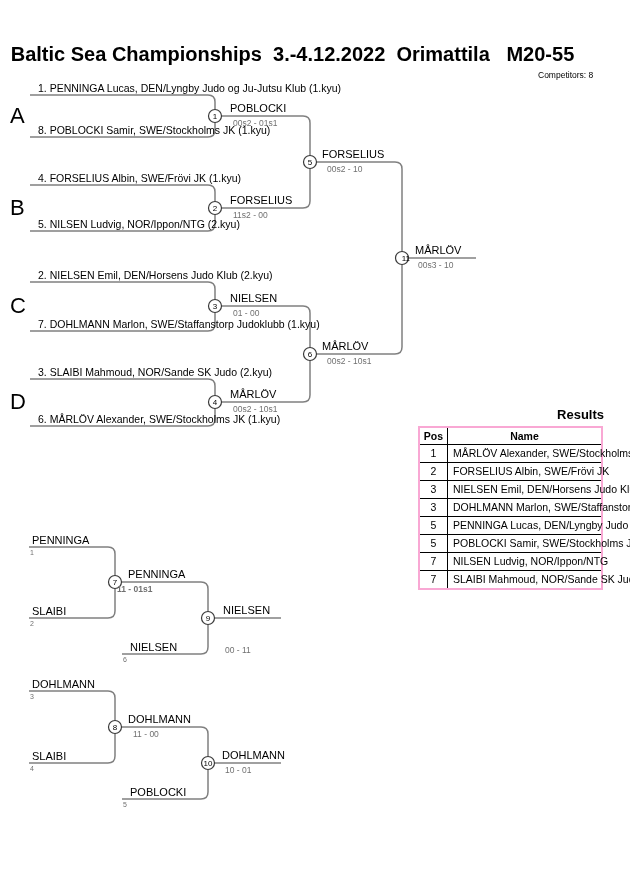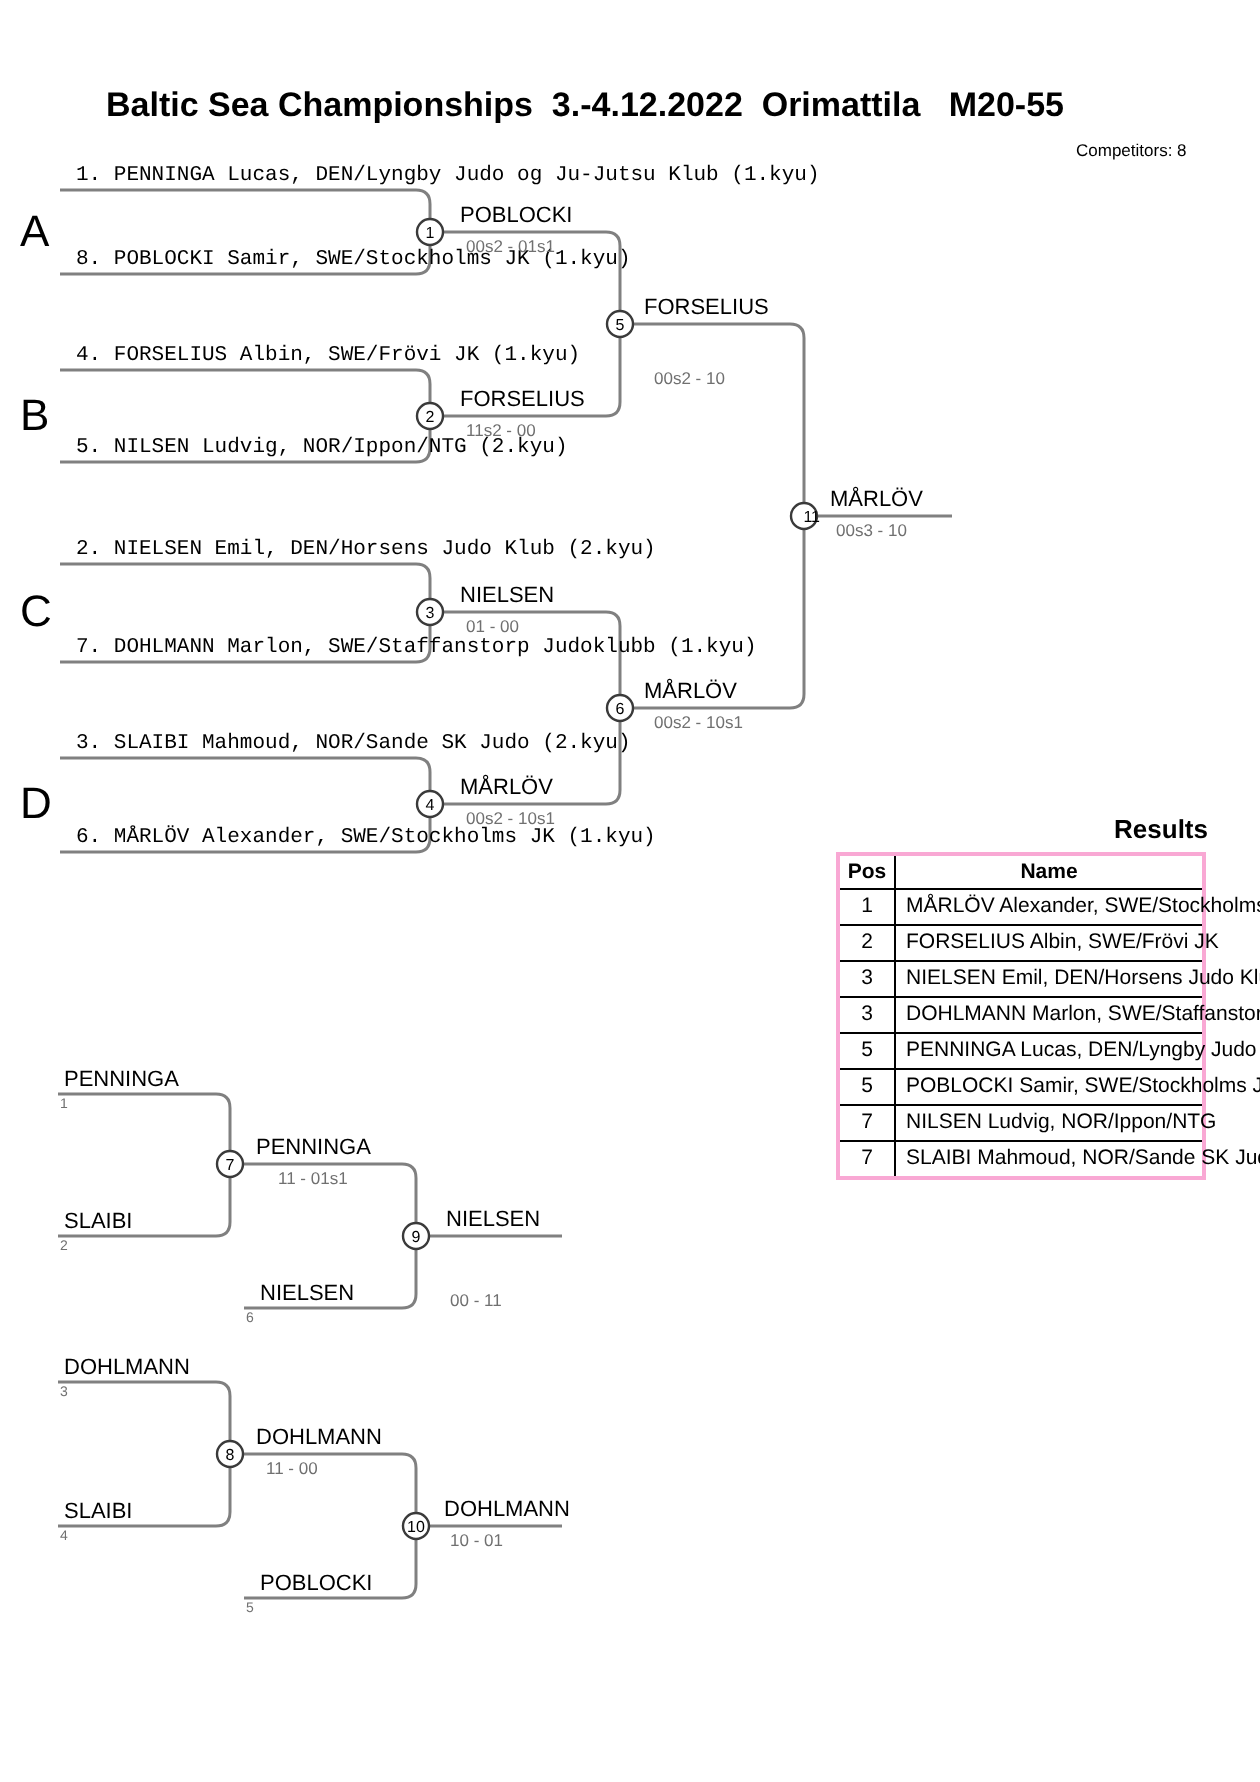--- a/index.html
+++ b/index.html
@@ -1,22 +1,22 @@
 <!DOCTYPE html>
 <html><head>
 <meta charset="utf-8">
 <style>
   html,body{margin:0;padding:0;background:#fff;}
   .page{position:relative;width:630px;height:891px;background:#ffffff;overflow:hidden;
         font-family:"Liberation Sans",sans-serif;color:#000;}
   .abs{position:absolute;white-space:pre;}
-  .title{left:0;top:43px;width:585px;text-align:center;font-size:17px;font-weight:bold;letter-spacing:0px;}
+  .title{left:0;top:43px;width:585px;text-align:center;font-size:20px;font-weight:bold;letter-spacing:0px;}
   .competitors{left:538px;top:70px;font-size:8.5px;}
   .sec{font-size:22px;line-height:26px;}
-  .pl{font-size:10.5px;line-height:12px;font-family:Liberation Mono, monospace;}
+  .pl{font-size:10.5px;line-height:12px;}
   .wn{font-size:11px;line-height:13px;}
   .sc{font-size:8.5px;line-height:10px;color:#707070;}
   .ref{font-size:7px;line-height:8px;color:#707070;}
   .cnum{font-size:8px;line-height:9px;width:16px;text-align:center;}
   svg.lines{position:absolute;left:0;top:0;}
   
   .rtitle{left:418px;top:407px;width:186px;text-align:right;font-size:13px;font-weight:bold;}
   .rtable{position:absolute;left:418px;top:426px;width:181px;border:2px solid #f9a8d4;background:transparent;}
   .rrow{position:relative;width:181px;height:17px;border-bottom:1px solid #000;}
   .rrow.last{border-bottom:none;}
@@ -103,24 +103,24 @@
   <div class="abs wn" style="left:415px;top:244px;">MÅRLÖV</div>
   <div class="abs wn" style="left:128px;top:568px;">PENNINGA</div>
   <div class="abs wn" style="left:223px;top:604px;">NIELSEN</div>
   <div class="abs wn" style="left:128px;top:713px;">DOHLMANN</div>
   <div class="abs wn" style="left:222px;top:749px;">DOHLMANN</div>
 
   <div class="abs sc" style="left:233px;top:118px;">00s2 - 01s1</div>
   <div class="abs sc" style="left:233px;top:210px;">11s2 - 00</div>
   <div class="abs sc" style="left:233px;top:308px;">01 - 00</div>
   <div class="abs sc" style="left:233px;top:404px;">00s2 - 10s1</div>
-  <div class="abs sc" style="left:327px;top:164px;margin-top:20px;">00s2 - 10</div>
+  <div class="abs sc" style="left:327px;top:164px;">00s2 - 10</div>
   <div class="abs sc" style="left:327px;top:356px;">00s2 - 10s1</div>
   <div class="abs sc" style="left:418px;top:260px;">00s3 - 10</div>
-  <div class="abs sc" style="left:139px;top:584px;">11 - 01s1</div>
+  <div class="abs sc" style="left:117px;top:584px;font-weight:bold;">11 - 01s1</div>
   <div class="abs sc" style="left:225px;top:620px;margin-top:25px;">00 - 11</div>
   <div class="abs sc" style="left:133px;top:729px;">11 - 00</div>
   <div class="abs sc" style="left:225px;top:765px;">10 - 01</div>
 
   <div class="abs wn" style="left:32px;top:534px;">PENNINGA</div>
   <div class="abs ref" style="left:30px;top:549px;">1</div>
   <div class="abs wn" style="left:32px;top:605px;">SLAIBI</div>
   <div class="abs ref" style="left:30px;top:620px;">2</div>
   <div class="abs wn" style="left:130px;top:641px;">NIELSEN</div>
   <div class="abs ref" style="left:123px;top:656px;">6</div>

